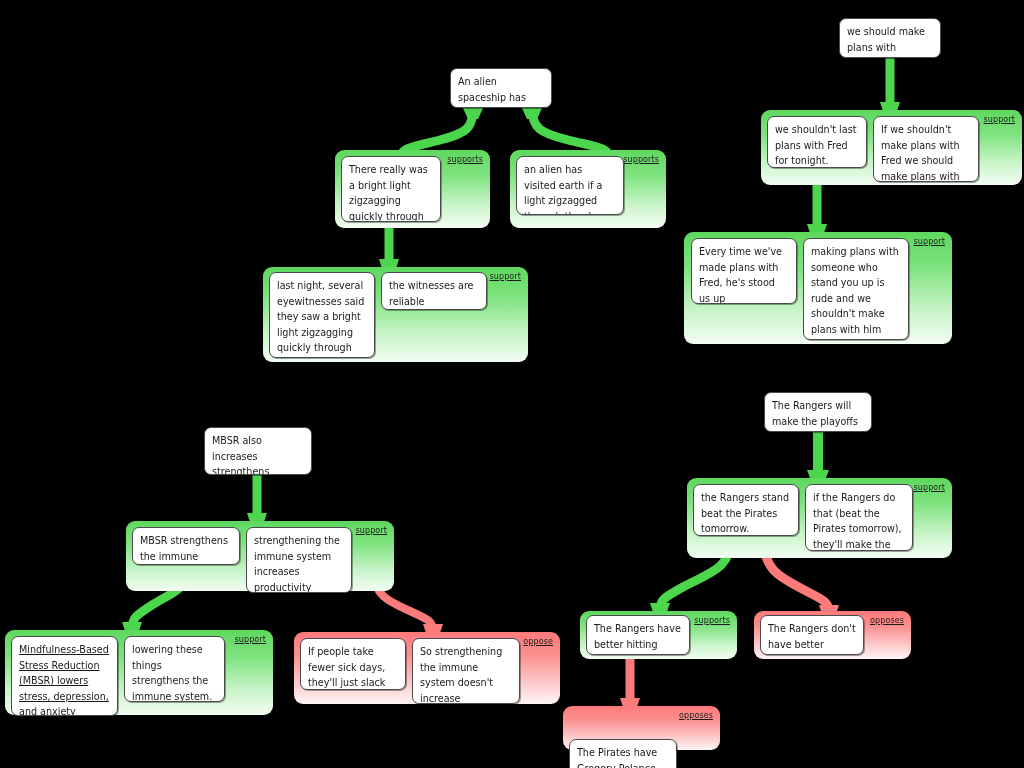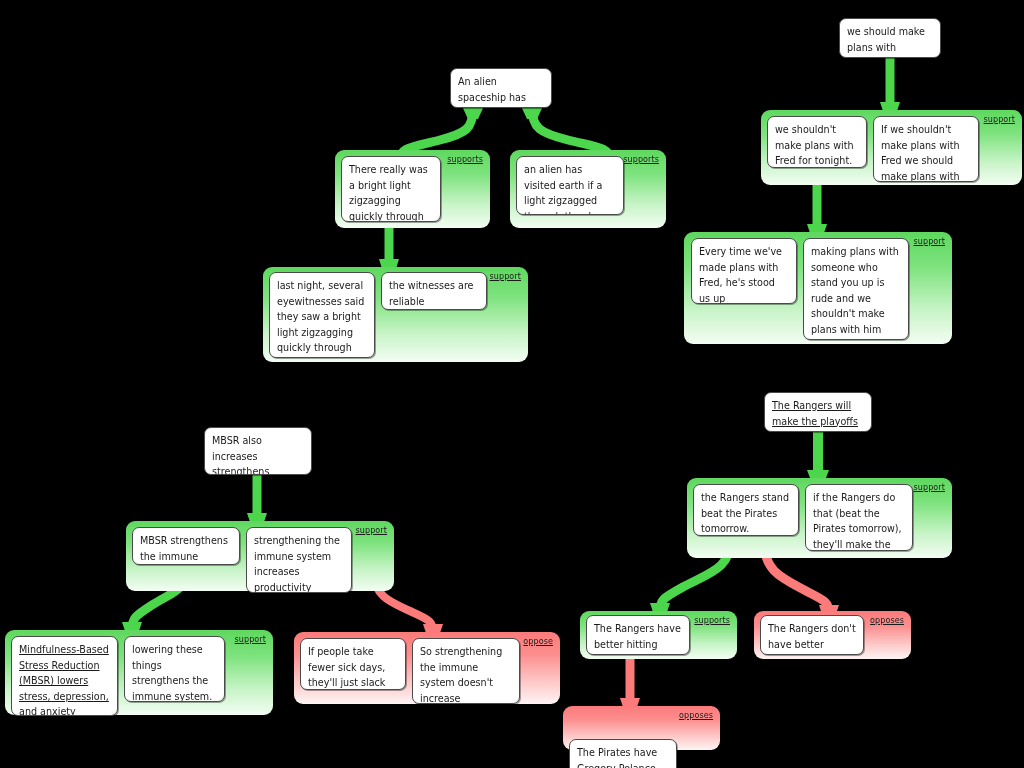--- a/index.html
+++ b/index.html
@@ -141,21 +141,21 @@
     <span class="grouplabel">support</span>
   </div>
   <div class="box" style="left:269px;top:272px;width:106px;height:86px;">last night, several eyewitnesses said they saw a bright light zigzagging quickly through the sky.</div>
   <div class="box" style="left:381px;top:272px;width:106px;height:38px;">the witnesses are reliable</div>
 
   <div class="box root" style="left:839px;top:18px;width:102px;height:40px;">we should make plans with Felicity.</div>
 
   <div class="group support" style="left:761px;top:110px;width:261px;height:75px;">
     <span class="grouplabel">support</span>
   </div>
-  <div class="box" style="left:767px;top:116px;width:100px;height:52px;">we shouldn't make plans with Fred for tonight.</div>
+  <div class="box" style="left:767px;top:116px;width:100px;height:52px;">we shouldn't last plans with Fred for tonight.</div>
   <div class="box" style="left:873px;top:116px;width:106px;height:66px;">If we shouldn't make plans with Fred we should make plans with felicity</div>
 
   <div class="group support" style="left:684px;top:232px;width:268px;height:112px;">
     <span class="grouplabel">support</span>
   </div>
   <div class="box" style="left:691px;top:238px;width:106px;height:66px;">Every time we've made plans with Fred, he's stood us up</div>
   <div class="box" style="left:803px;top:238px;width:106px;height:102px;">making plans with someone who stand you up is rude and we shouldn't make plans with him anymore</div>
 
   <div class="box root" style="left:204px;top:427px;width:108px;height:48px;">MBSR also increases strengthens</div>
 
@@ -170,21 +170,21 @@
   </div>
   <div class="box" style="left:11px;top:636px;width:107px;height:80px;text-decoration:underline;">Mindfulness-Based Stress Reduction (MBSR) lowers stress, depression, and anxiety</div>
   <div class="box" style="left:124px;top:636px;width:101px;height:66px;">lowering these things strengthens the immune system.</div>
 
   <div class="group oppose" style="left:294px;top:632px;width:266px;height:72px;">
     <span class="grouplabel">oppose</span>
   </div>
   <div class="box" style="left:300px;top:638px;width:106px;height:52px;">If people take fewer sick days, they'll just slack off more</div>
   <div class="box" style="left:412px;top:638px;width:108px;height:66px;">So strengthening the immune system doesn't increase productivity.</div>
 
-  <div class="box root" style="left:764px;top:392px;width:108px;height:40px;text-decoration:underline;">The Rangers will make the playoffs</div>
+  <div class="box root" style="left:764px;top:392px;width:108px;height:40px;">The Rangers will make the playoffs</div>
 
   <div class="group support" style="left:687px;top:478px;width:265px;height:80px;">
     <span class="grouplabel">support</span>
   </div>
   <div class="box" style="left:693px;top:484px;width:106px;height:52px;">the Rangers stand beat the Pirates tomorrow.</div>
   <div class="box" style="left:805px;top:484px;width:108px;height:67px;">if the Rangers do that (beat the Pirates tomorrow), they'll make the playoffs.</div>
 
   <div class="group support" style="left:580px;top:611px;width:157px;height:48px;">
     <span class="grouplabel">supports</span>
   </div>

